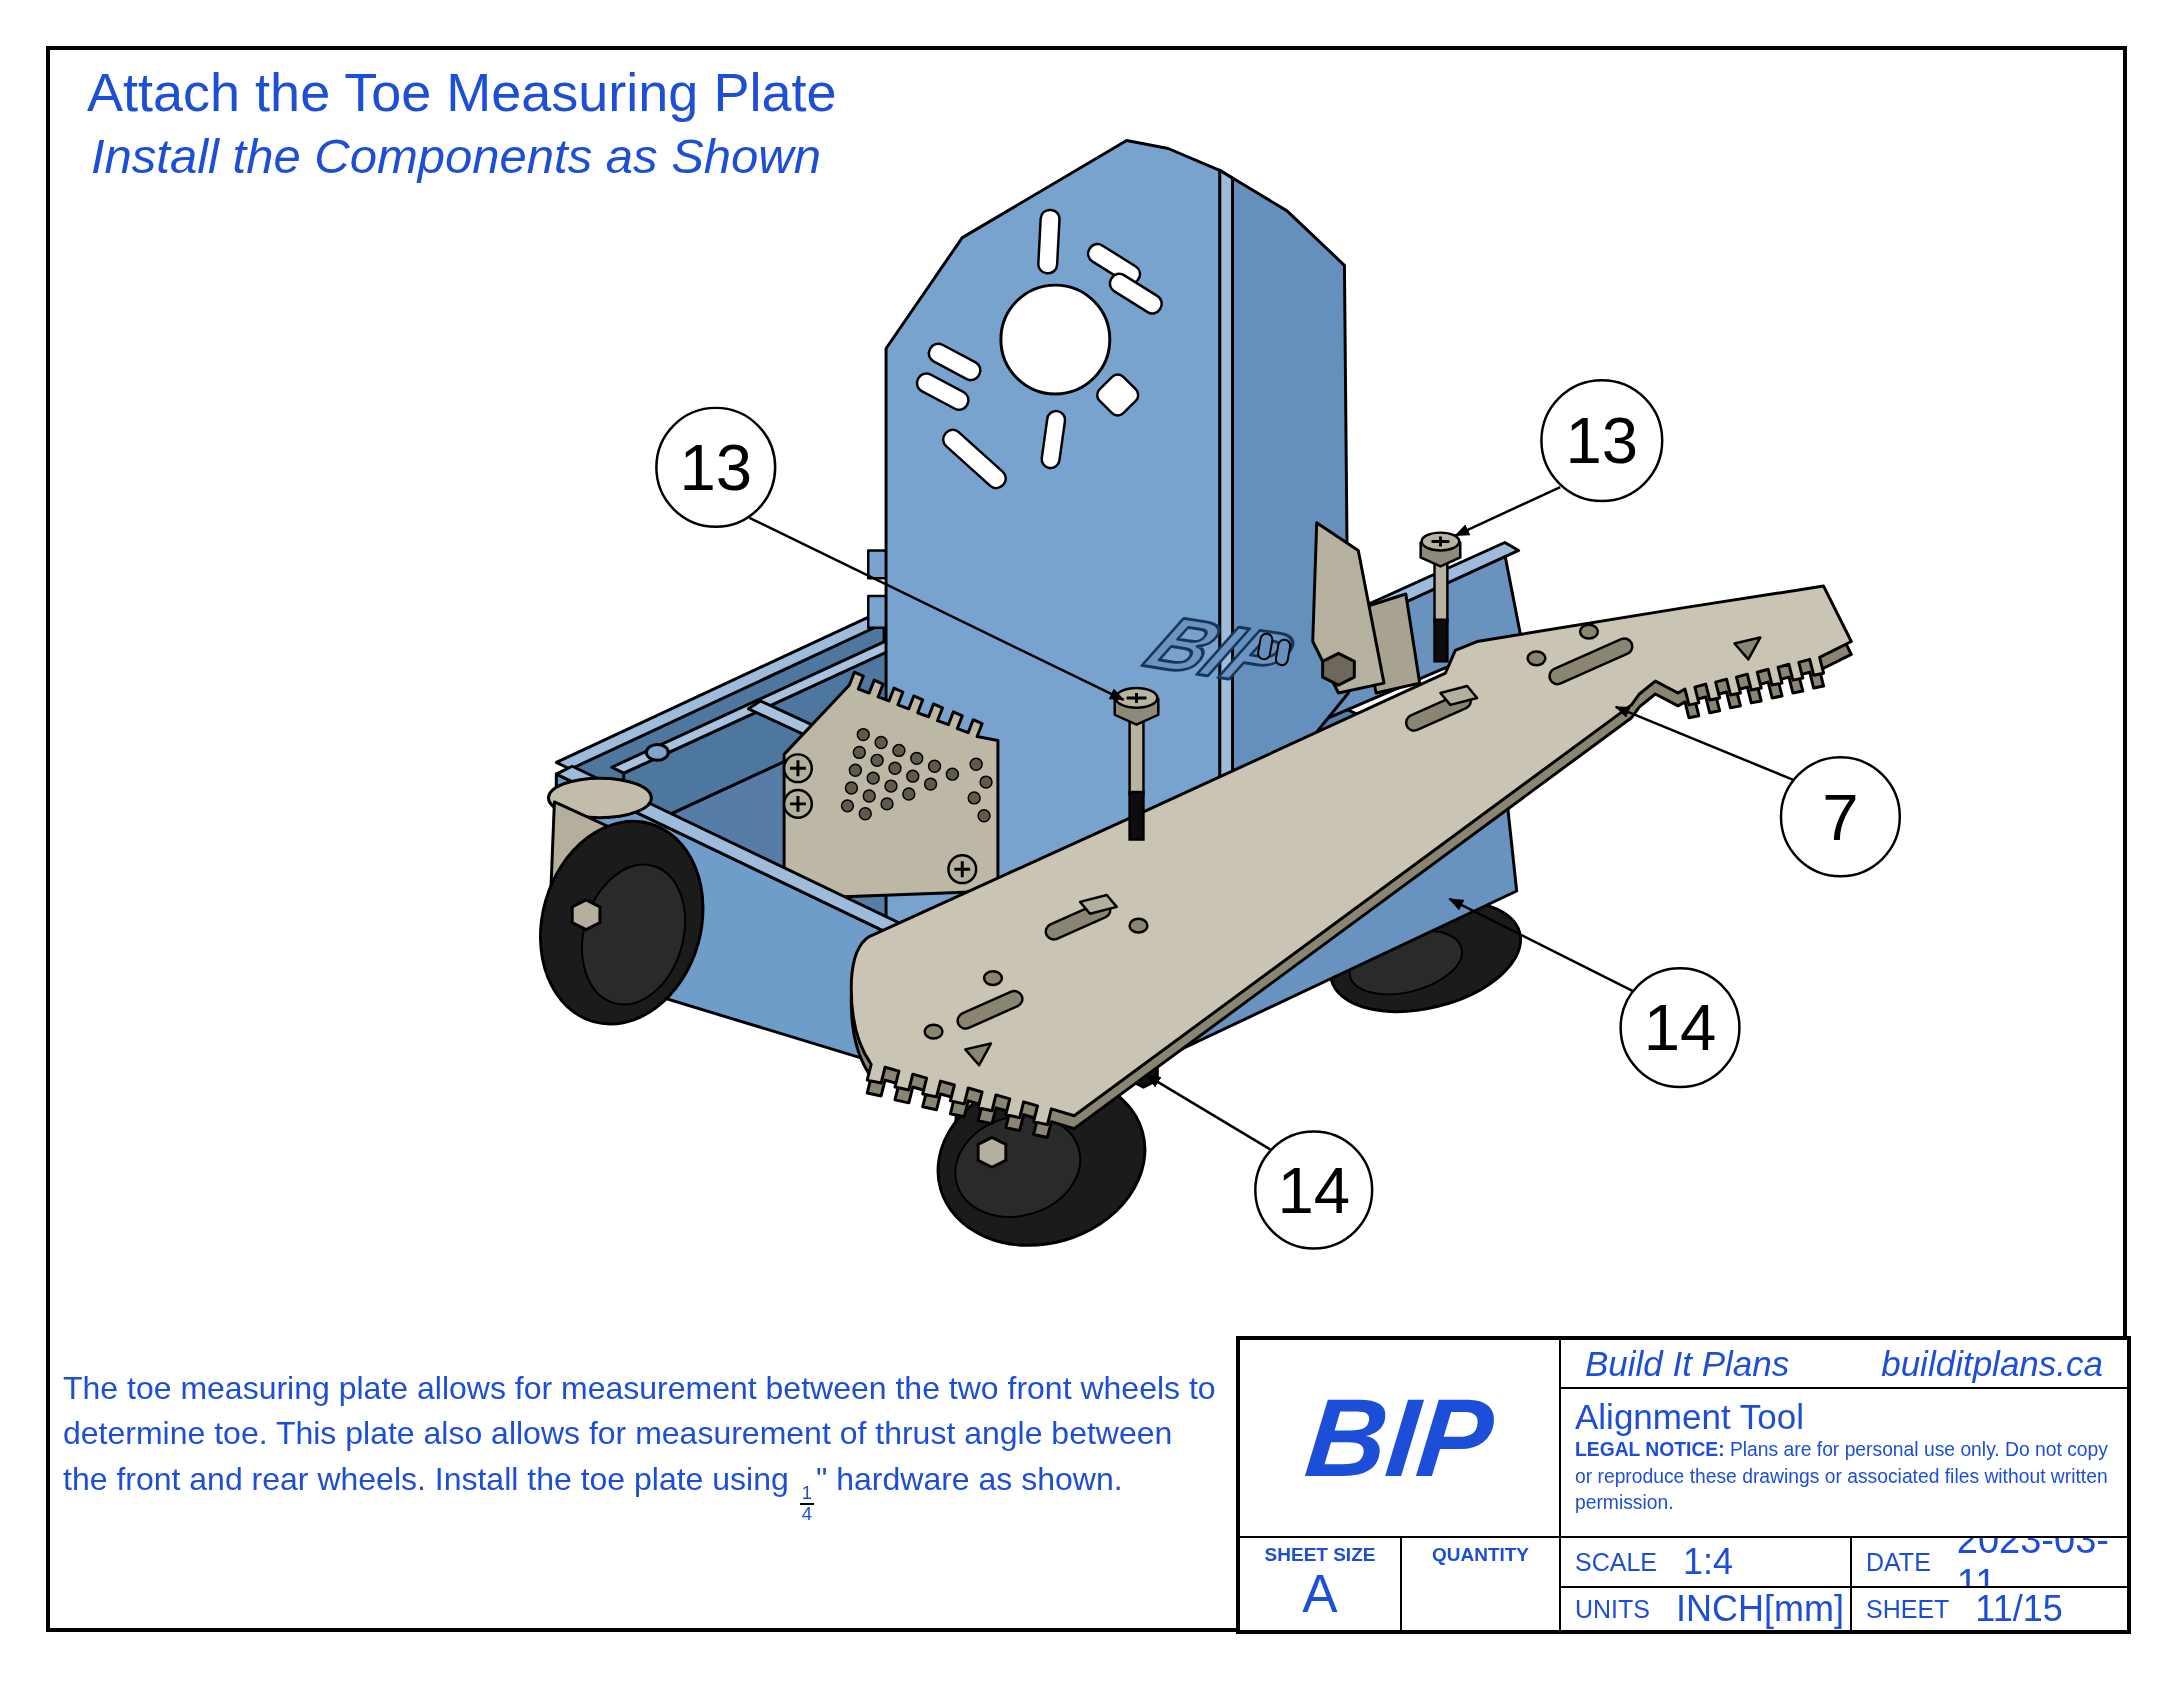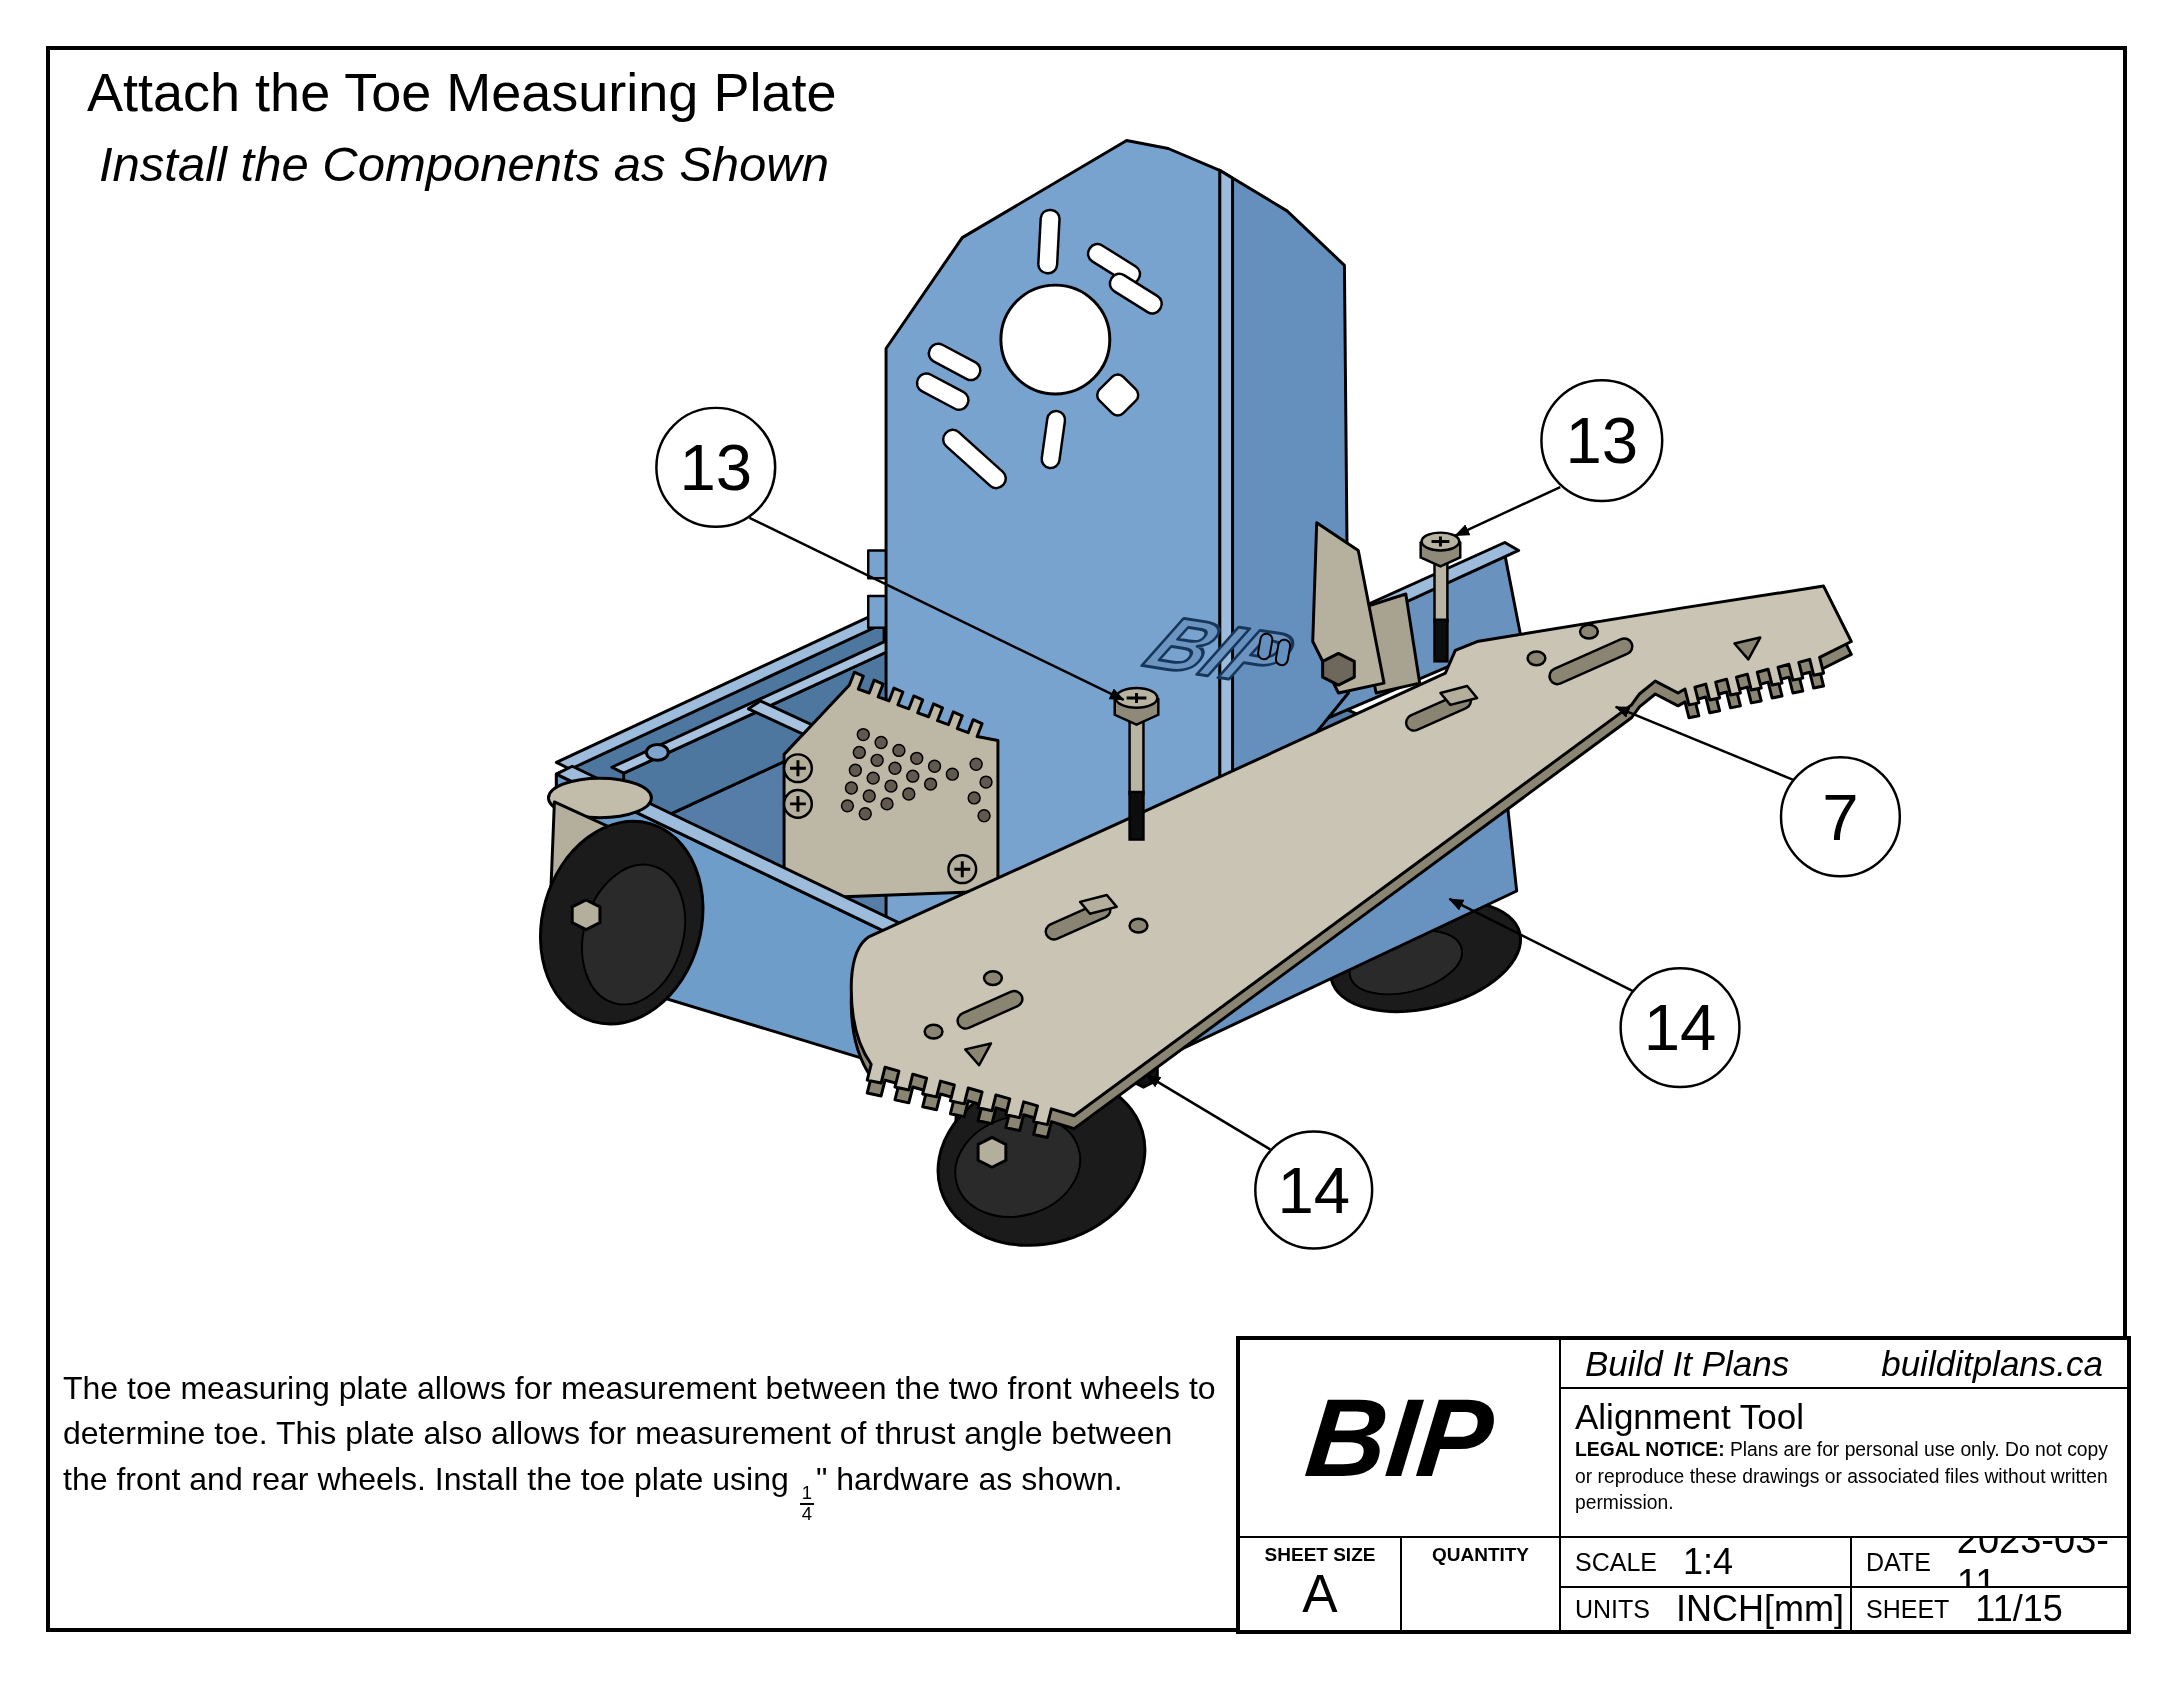--- a/index.html
+++ b/index.html
@@ -1,22 +1,22 @@
 <!DOCTYPE html>
 <html><head>
 <meta charset="utf-8">
 <style>
   html,body{margin:0;padding:0;background:#fff;}
   .page{position:relative;width:2178px;height:1683px;background:#fff;overflow:hidden;
-        font-family:"Liberation Sans", sans-serif;color:#000000;}
+        font-family:"Liberation Sans", sans-serif;color:#1d4ed8;}
   .page-border{position:absolute;left:46px;top:46px;width:2081px;height:1586px;
         border:4px solid #000;box-sizing:border-box;}
   .title-area{position:absolute;left:87px;top:61px;}
   .doc-title{font-size:54px;font-weight:400;margin:0;line-height:1.15;letter-spacing:0px;}
-  .doc-subtitle{font-size:49px;font-style:italic;font-weight:400;margin:12px;line-height:1.2;}
+  .doc-subtitle{font-size:49px;font-style:italic;font-weight:400;margin:4px;line-height:1.2;}
   .drawing-svg{position:absolute;left:0;top:0;}
   .description{position:absolute;left:63px;top:1334px;width:1158px;
         font-size:32px;line-height:1.42;}
   .frac{display:inline-flex;flex-direction:column;text-align:center;vertical-align:-0.5em;
         line-height:1.0;font-size:0.58em;margin:0 2px;}
   .frac .num{border-bottom:2px solid #000;padding:0 2px;}
   .frac .den{padding:0 2px;}
   
   .title-block{position:absolute;left:1236px;top:1336px;width:895px;height:298px;
         box-sizing:border-box;border:3px solid #000;display:grid;

